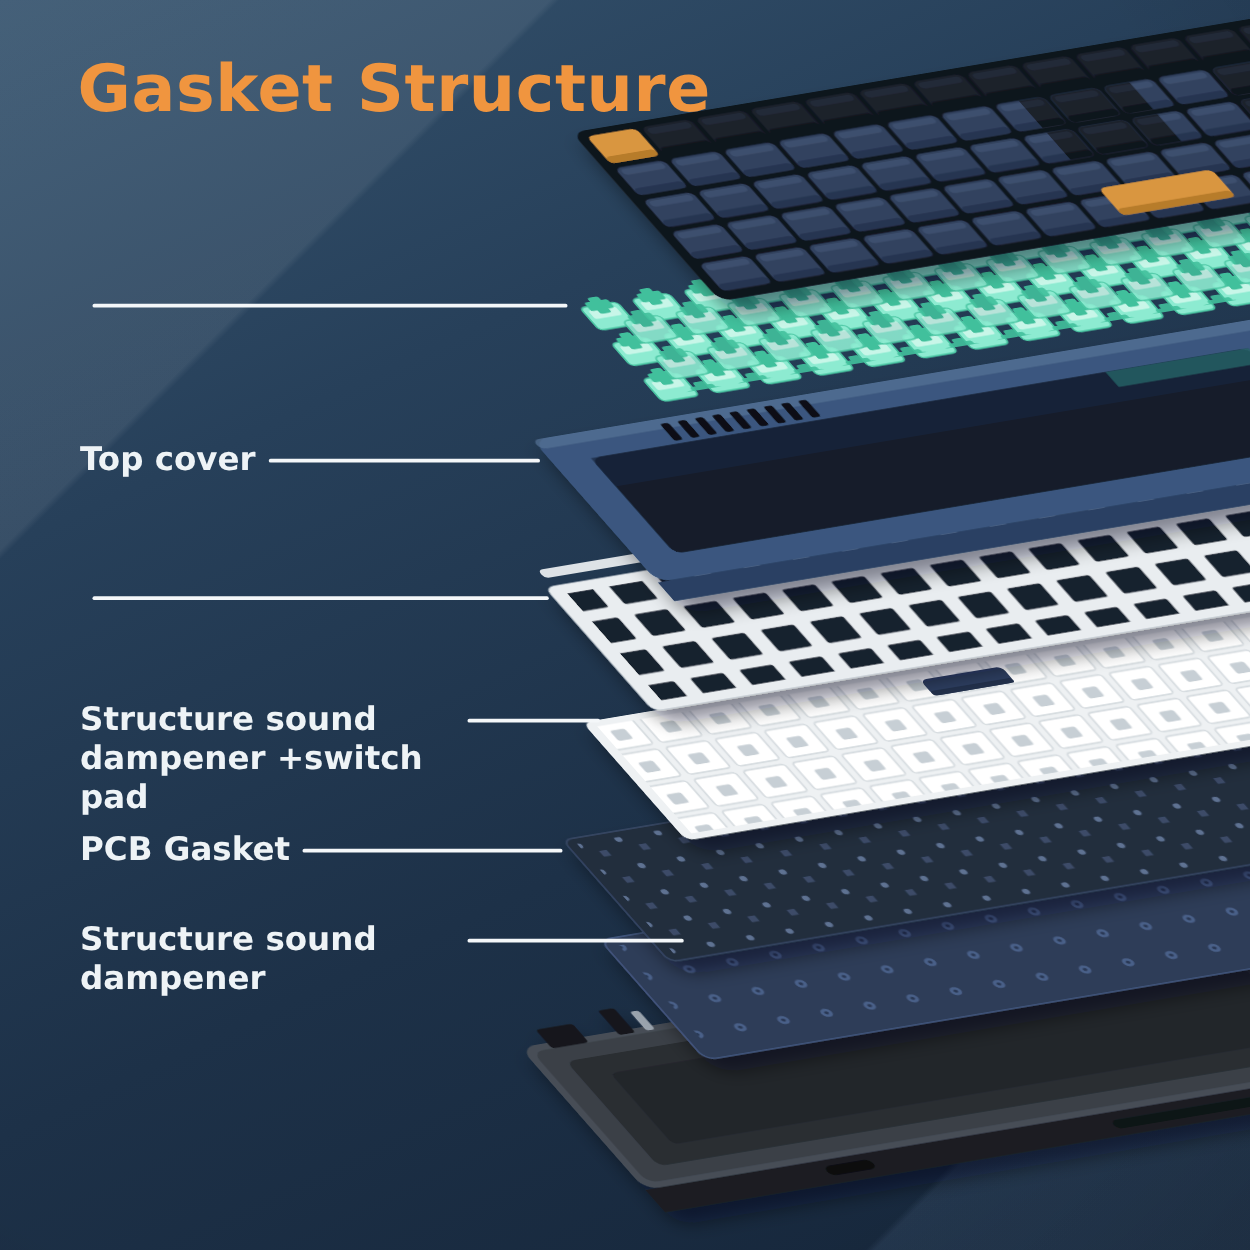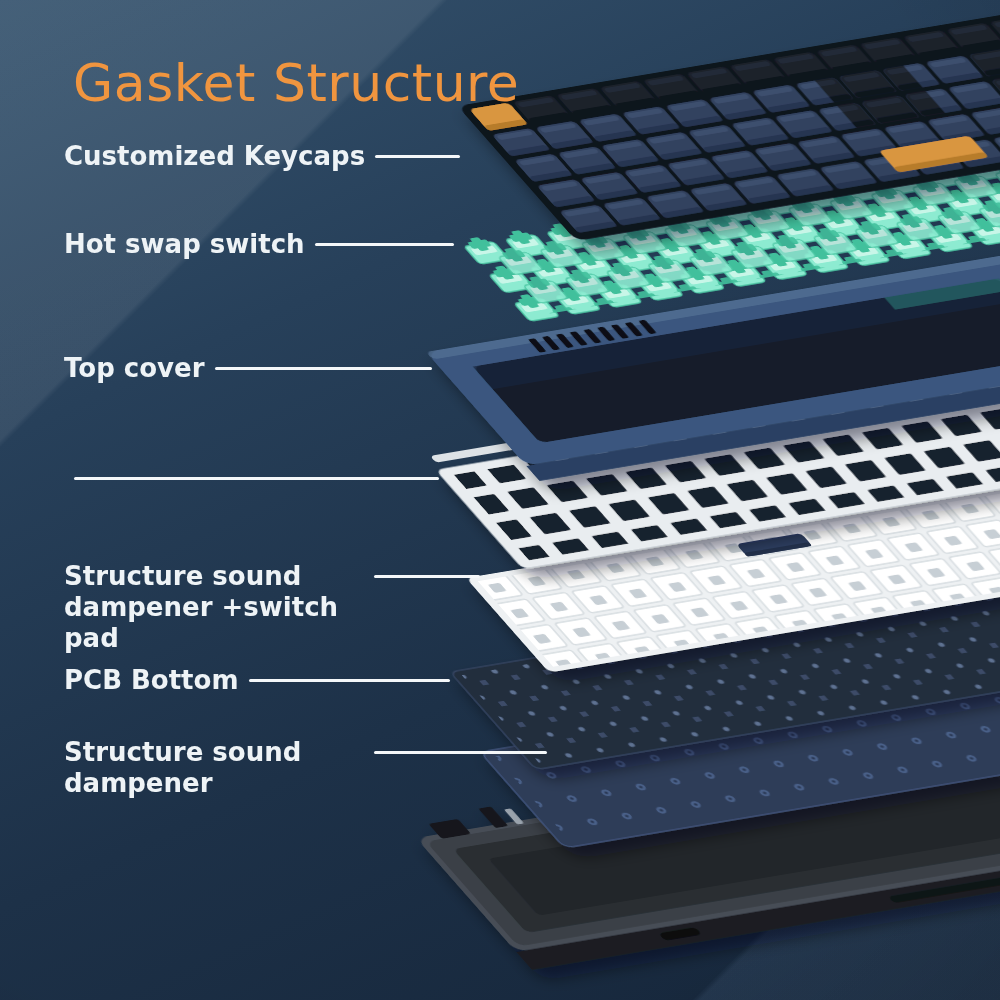--- a/index.html
+++ b/index.html
@@ -6,21 +6,21 @@
   body{width:1000px;height:1000px;overflow:hidden;background:#152539;}
   .stage{position:relative;width:1000px;height:1000px;overflow:hidden;
     background:linear-gradient(155deg,#35536e 0%,#27405a 30%,#1d3148 62%,#152539 100%);
     font-family:"DejaVu Sans","Liberation Sans",sans-serif;}
   .light-tl{position:absolute;inset:0;pointer-events:none;
     background:linear-gradient(135deg,rgba(255,255,255,0.08) 0%,rgba(255,255,255,0.08) 22%,rgba(255,255,255,0) 22.4%);}
   .light-br{position:absolute;inset:0;pointer-events:none;
     background:linear-gradient(315deg,rgba(140,180,220,0.10) 0%,rgba(140,180,220,0.10) 15%,rgba(0,0,0,0) 15.4%);}
   .vignette{position:absolute;inset:0;pointer-events:none;
     background:radial-gradient(120% 120% at 35% 40%,rgba(0,0,0,0) 55%,rgba(0,0,0,0.25) 100%);}
-  .title{position:absolute;left:62px;top:42px;margin:11px;font-size:52px;font-weight:normal;
+  .title{position:absolute;left:62px;top:42px;margin:0;font-size:52px;font-weight:bold;
     color:#f0953f;letter-spacing:0.5px;z-index:3;text-align:right;}
   .label{position:absolute;left:64px;display:flex;align-items:flex-start;z-index:3;}
   .label .text{font-size:26px;font-weight:bold;color:#eef3f6;line-height:31px;white-space:nowrap;}
   .label.wrap .text{white-space:normal;max-width:300px;}
   .label .rule{flex:1 1 auto;height:3px;background:#f4f7f9;margin-top:14px;margin-left:10px;border-radius:2px;}
   svg.diagram{position:absolute;left:0;top:0;z-index:1;}
 </style>
 </head>
 <body>
 
@@ -147,46 +147,41 @@
       </g>
       <g>
         <rect x="332" y="130" width="92" height="29" rx="5" fill="#d9963f"></rect>
         <rect x="332" y="152" width="92" height="7" rx="3.5" fill="#b77c2c"></rect>
       </g>
     </g>
   </svg>
 
   <h1 class="title">Gasket Structure</h1>
 
-  <div class="label" style="top:141px;width:396px">
-    <span class="text">Customized Keycaps</span>
-    <span class="rule"></span>
-  </div>
 
   <div class="label" style="top:229px;width:390px">
-    <span class="text">Hot swap switch</span>
     <span class="rule"></span>
   </div>
 
   <div class="label" style="top:353px;width:368px">
     <span class="text">Top cover</span>
     <span class="rule"></span>
   </div>
 
   <div class="label" style="top:463px;width:375px">
     <span class="rule"></span>
   </div>
 
   <div class="label wrap" style="top:561px;width:416px">
     <span class="text">Structure sound dampener +switch pad</span>
     <span class="rule"></span>
   </div>
 
   <div class="label" style="top:665px;width:386px">
-    <span class="text">PCB Bottom</span>
+    <span class="text">PCB Gasket</span>
     <span class="rule"></span>
   </div>
 
   <div class="label wrap" style="top:737px;width:483px">
     <span class="text">Structure sound dampener</span>
     <span class="rule"></span>
   </div>
 
 
   <div class="vignette"></div>

